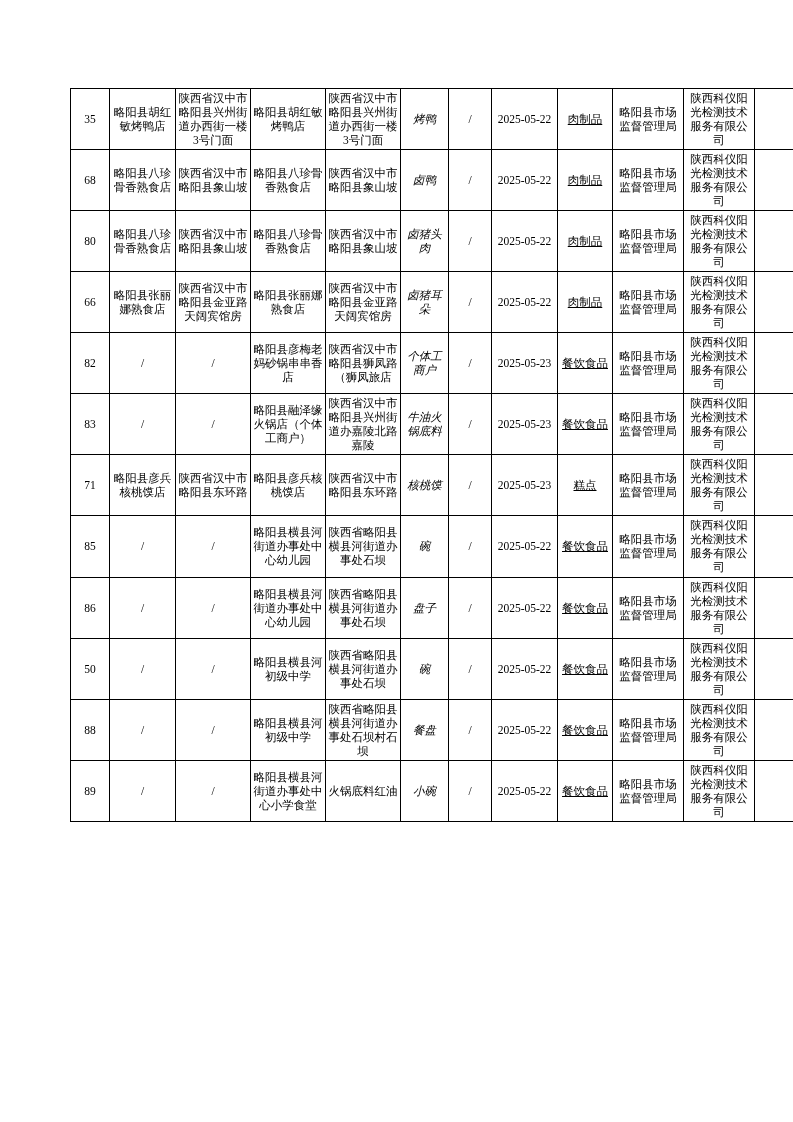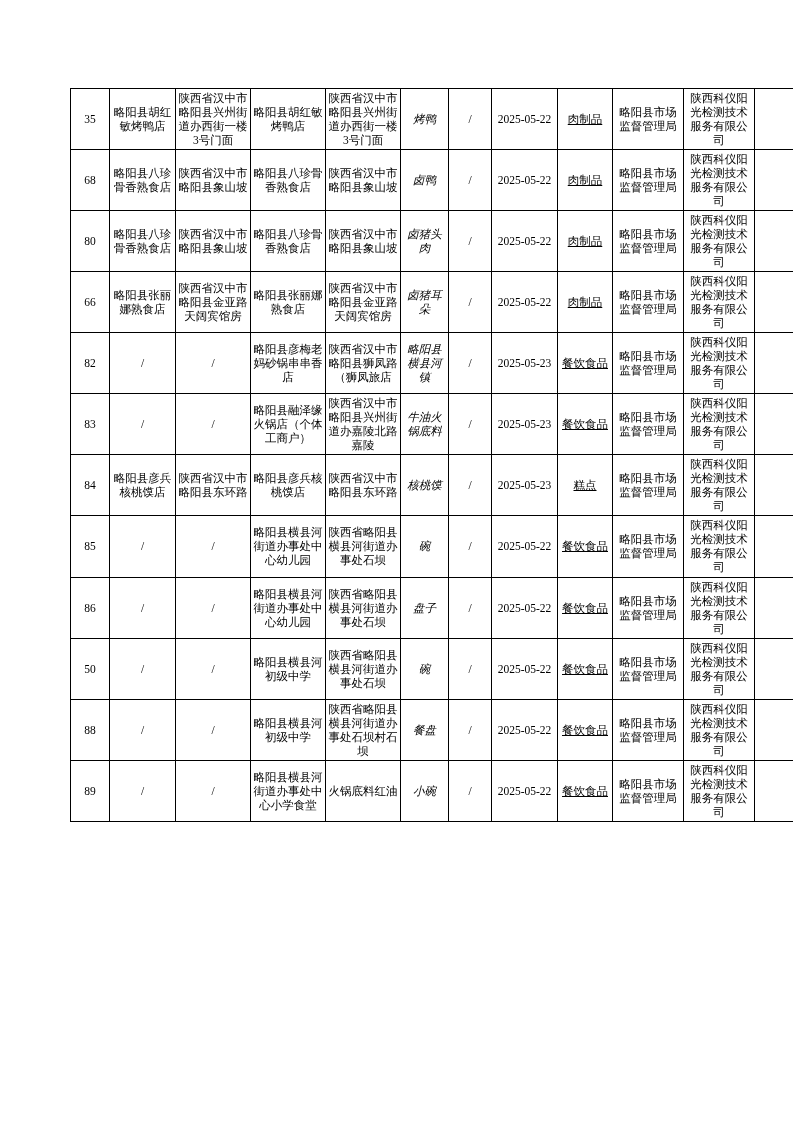--- a/index.html
+++ b/index.html
@@ -112,21 +112,21 @@
         <td class="c-i">略阳县市场监督管理局</td>
         <td class="c-i">陕西科仪阳光检测技术服务有限公司</td>
         <td class="c-j"></td>
       </tr>
       <tr>
         <td class="c-idx">82</td>
         <td class="c-a slash">/</td>
         <td class="c-b slash">/</td>
         <td class="c-c">略阳县彦梅老妈砂锅串串香店</td>
         <td class="c-d">陕西省汉中市略阳县狮凤路（狮凤旅店</td>
-        <td class="c-e">略阳县横县河镇</td>
+        <td class="c-e">个体工商户</td>
         <td class="c-f slash">/</td>
         <td class="c-g">2025-05-23</td>
         <td class="c-h">餐饮食品</td>
         <td class="c-i">略阳县市场监督管理局</td>
         <td class="c-i">陕西科仪阳光检测技术服务有限公司</td>
         <td class="c-j"></td>
       </tr>
       <tr>
         <td class="c-idx">83</td>
         <td class="c-a slash">/</td>
@@ -135,21 +135,21 @@
         <td class="c-d">陕西省汉中市略阳县兴州街道办嘉陵北路嘉陵</td>
         <td class="c-e">牛油火锅底料</td>
         <td class="c-f slash">/</td>
         <td class="c-g">2025-05-23</td>
         <td class="c-h">餐饮食品</td>
         <td class="c-i">略阳县市场监督管理局</td>
         <td class="c-i">陕西科仪阳光检测技术服务有限公司</td>
         <td class="c-j"></td>
       </tr>
       <tr>
-        <td class="c-idx">84</td>
+        <td class="c-idx">71</td>
         <td class="c-a">略阳县彦兵核桃馍店</td>
         <td class="c-b">陕西省汉中市略阳县东环路</td>
         <td class="c-c">略阳县彦兵核桃馍店</td>
         <td class="c-d">陕西省汉中市略阳县东环路</td>
         <td class="c-e">核桃馍</td>
         <td class="c-f slash">/</td>
         <td class="c-g">2025-05-23</td>
         <td class="c-h">糕点</td>
         <td class="c-i">略阳县市场监督管理局</td>
         <td class="c-i">陕西科仪阳光检测技术服务有限公司</td>

